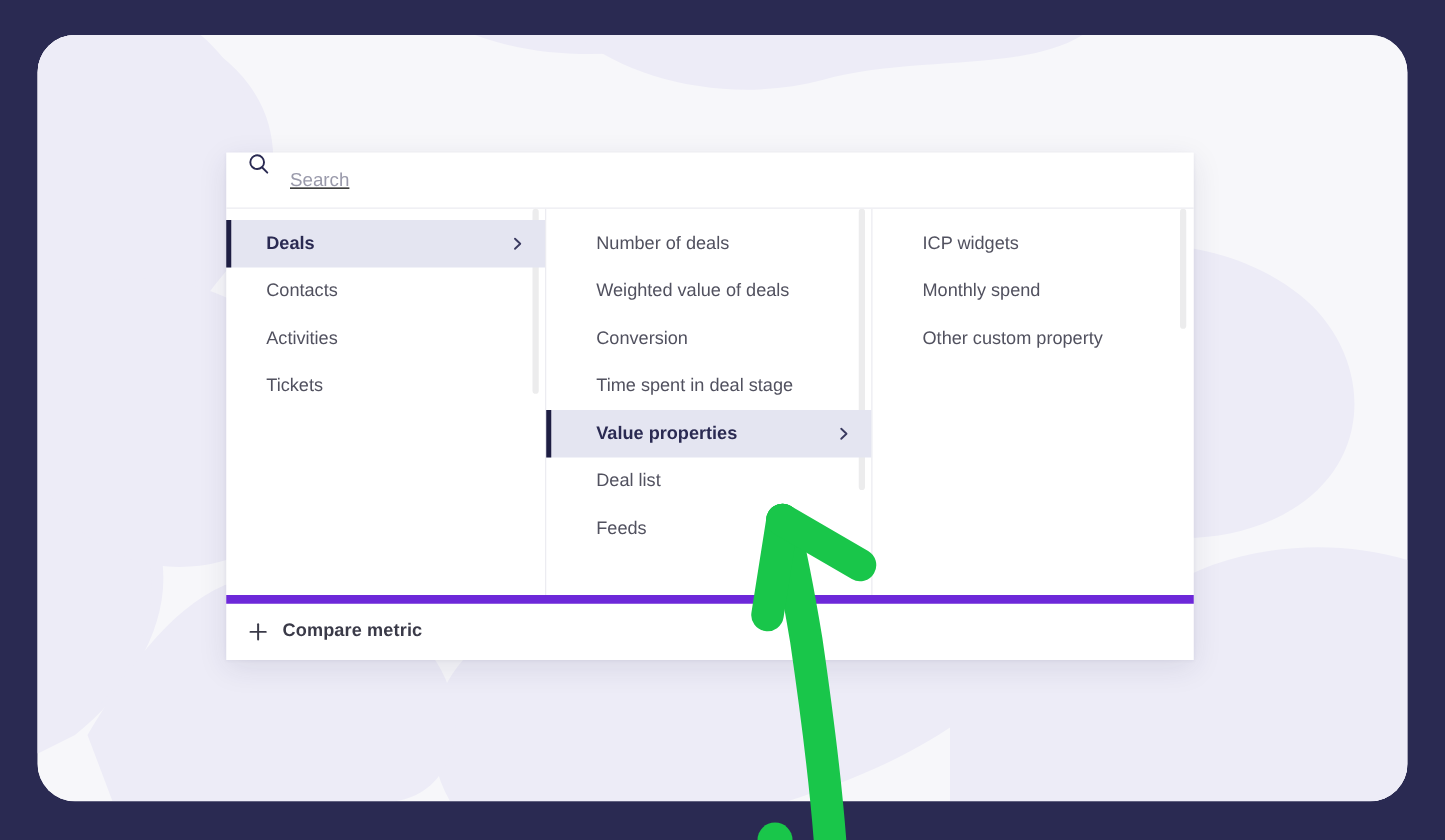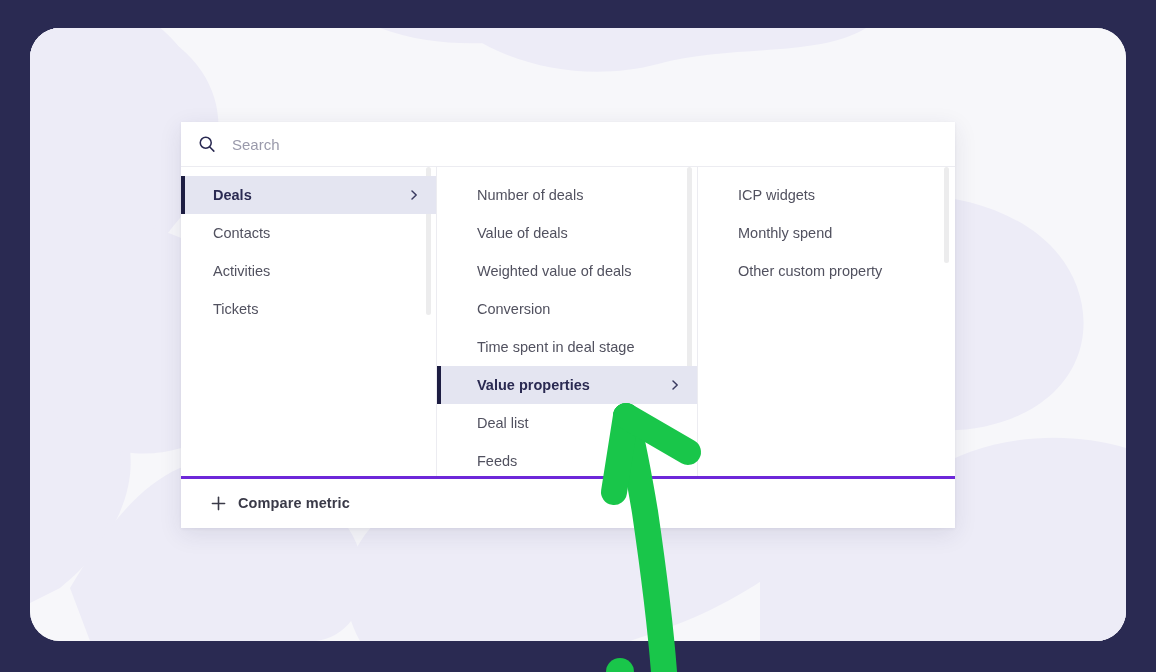--- a/index.html
+++ b/index.html
@@ -49,24 +49,24 @@
     width: 774px;
     height: 406px;
     background: #ffffff;
     box-shadow: 0 6px 22px rgba(40, 40, 80, 0.10), 0 1px 3px rgba(40,40,80,0.06);
   }
 
   
   .search-row {
     height: 45px;
     display: flex;
-    align-items: center;
     padding: 0 0 0 17px;
     border-bottom: 1px solid #ececf1;
     box-sizing: border-box;
+    text-decoration: underline;
   }
   .search-icon {
     width: 18px;
     height: 18px;
     flex: 0 0 auto;
     display: block;
     margin-right: 16px;
     color: #2a2a52;
   }
   .search-input {
@@ -139,24 +139,24 @@
     border-radius: 3px;
     background: #ececed;
   }
   .sbar.s1 { top: 0px; height: 148px; }
   .sbar.s2 { top: 0px; height: 225px; }
   .sbar.s3 { top: 0px; height: 96px; }
 
   
   .footer {
     height: 51px;
-    border-top: 3px solid #6d28d9;
+    border-top: 7px solid #6d28d9;
     display: flex;
     align-items: center;
-    padding-left: 30px;
+    padding-left: 18px;
     box-sizing: border-box;
     text-align: right;
   }
   .plus-icon {
     width: 15px;
     height: 15px;
     display: block;
     margin-right: 12px;
     color: #3a3a48;
   }
@@ -244,23 +244,20 @@
         </div>
       </div>
 
       <div class="col col-2">
         <div class="sbar s2"></div>
 
         <div class="opt">
           <span class="lbl">Number of deals</span>
         </div>
         <div class="opt">
-          <span class="lbl">Value of deals</span>
-        </div>
-        <div class="opt">
           <span class="lbl">Weighted value of deals</span>
         </div>
         <div class="opt">
           <span class="lbl">Conversion</span>
         </div>
         <div class="opt">
           <span class="lbl">Time spent in deal stage</span>
         </div>
         <div class="opt selected">
           <span class="lbl">Value properties</span>

